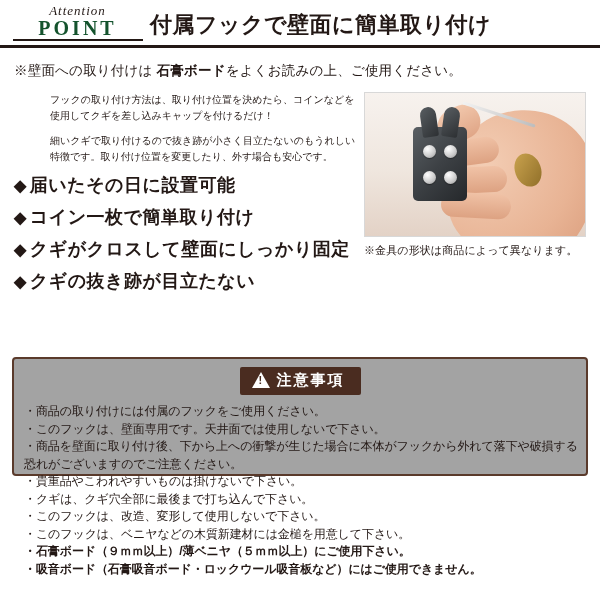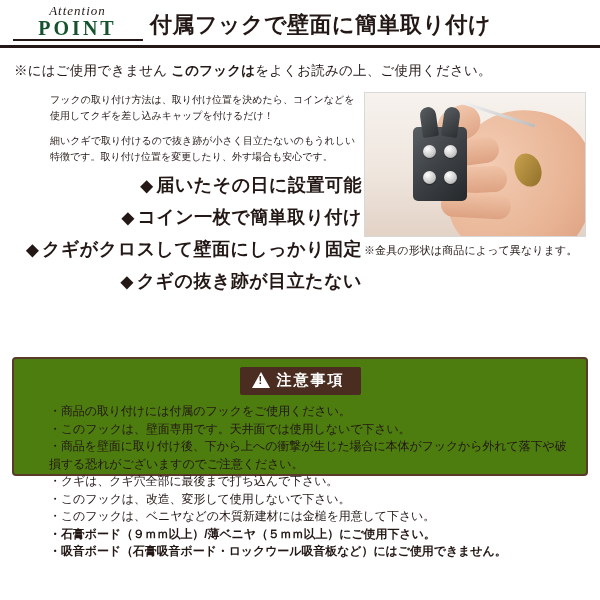--- a/index.html
+++ b/index.html
@@ -103,21 +103,20 @@
     margin-top: 12px;
   }
   .bullet {
     font-size: 18px;
     font-weight: bold;
     color: #231815;
     letter-spacing: 0.5px;
     line-height: 1.0;
     margin-bottom: 14px;
     white-space: nowrap;
-    text-align: right;
   }
   .bullet .dia {
     color: #231815;
     font-size: 16px;
     margin-right: 3px;
   }
 
   
   .photo-wrap {
     position: absolute;
@@ -227,21 +226,21 @@
   
   .caution-box {
     position: absolute;
     left: 12px;
     right: 12px;
     top: 357px;
     bottom: 8px;
     border: 2px solid #5a3a2b;
     border-radius: 4px;
     box-sizing: border-box;
-    background: #4d7c0f;
+    background: #a3a3a3;
   }
   .caution-head {
     text-align: center;
     padding-top: 8px;
     padding-bottom: 4px;
   }
   .caution-head-inner {
     display: inline-block;
     background: #4a2c20;
     color: #ffffff;
@@ -277,21 +276,20 @@
     margin: 4px 0 0 0;
     padding: 0 8px 0 10px;
     list-style: none;
   }
   .caution-list li {
     font-size: 12px;
     line-height: 1.46;
     color: #231815;
     letter-spacing: -0.1px;
     white-space: nowrap;
-    margin-left: 25px;
   }
   .caution-list li.wrap {
     white-space: normal;
   }
   .caution-list li.bold {
     font-weight: bold;
   }
 </style>
 </head>
 <body>
@@ -300,21 +298,21 @@
 
   <div class="header">
     <div class="attention-point">
       <span class="attention-word">Attention</span>
       <span class="point-word">POINT</span>
       <div class="point-underline"></div>
     </div>
     <div class="header-title">付属フックで壁面に簡単取り付け</div>
   </div>
 
-  <div class="notice-line"><span>※にはご使用できません </span><span class="em">このフックは</span><span>をよくお読みの上、ご使用ください。</span></div>
+  <div class="notice-line"><span>※壁面への取り付けは </span><span class="em">石膏ボード</span><span>をよくお読みの上、ご使用ください。</span></div>
 
   <div class="body-cols">
 
     <div class="left-col">
       <div class="para">フックの取り付け方法は、取り付け位置を決めたら、コインなどを使用してクギを差し込みキャップを付けるだけ！</div>
       <div class="para">細いクギで取り付けるので抜き跡が小さく目立たないのもうれしい特徴です。取り付け位置を変更したり、外す場合も安心です。</div>
 
       <div class="bullets">
         <div class="bullet"><span class="dia">◆</span><span>届いたその日に設置可能</span></div>
         <div class="bullet"><span class="dia">◆</span><span>コイン一枚で簡単取り付け</span></div>
@@ -348,20 +346,21 @@
   </div>
 
   <div class="caution-box">
     <div class="caution-head">
       <span class="caution-head-inner"><span class="warn-tri"></span><span>注意事項</span></span>
     </div>
     <ul class="caution-list">
       <li>・商品の取り付けには付属のフックをご使用ください。</li>
       <li>・このフックは、壁面専用です。天井面では使用しないで下さい。</li>
       <li class="wrap">・商品を壁面に取り付け後、下から上への衝撃が生じた場合に本体がフックから外れて落下や破損する恐れがございますのでご注意ください。</li>
+      <li>・貴重品やこわれやすいものは掛けないで下さい。</li>
       <li>・クギは、クギ穴全部に最後まで打ち込んで下さい。</li>
       <li>・このフックは、改造、変形して使用しないで下さい。</li>
       <li>・このフックは、ベニヤなどの木質新建材には金槌を用意して下さい。</li>
       <li class="bold">・石膏ボード（９ｍｍ以上）/薄ベニヤ（５ｍｍ以上）にご使用下さい。</li>
       <li class="bold">・吸音ボード（石膏吸音ボード・ロックウール吸音板など）にはご使用できません。</li>
     </ul>
   </div>
 
 </div>
 

